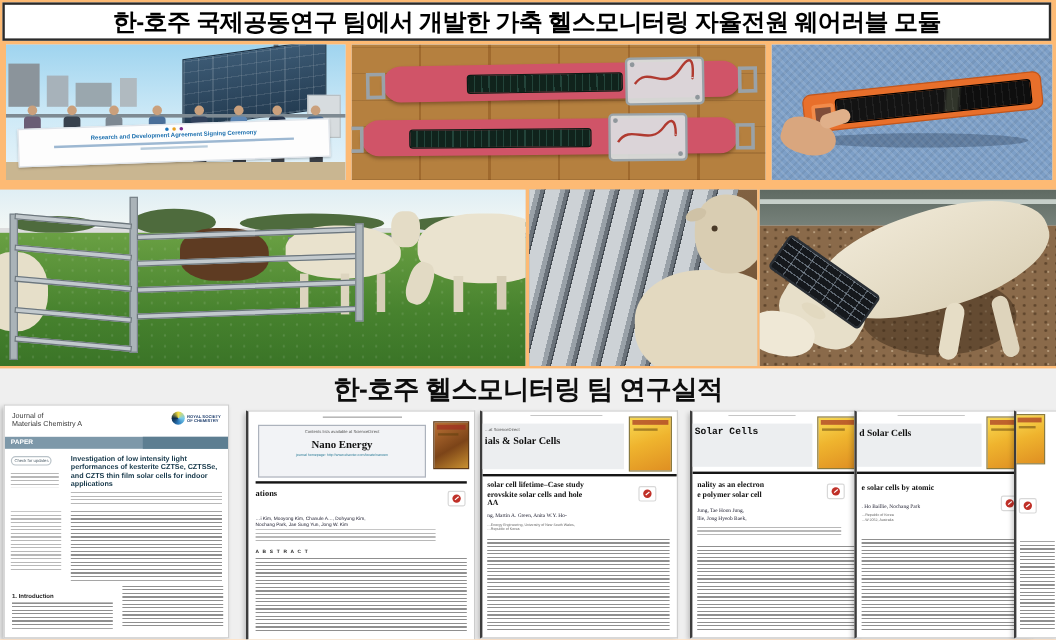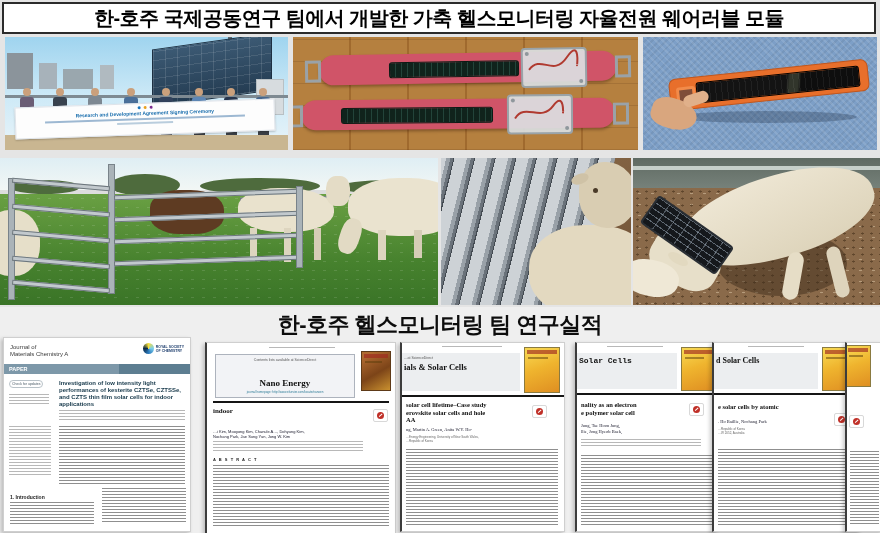--- a/index.html
+++ b/index.html
@@ -1,16 +1,16 @@
 <!DOCTYPE html>
 <html><head>
 <meta charset="utf-8">
 <style>
   html,body{margin:0;padding:0;background:#fff;}
-  .stage{position:relative;width:880px;height:533px;background:#e5e5e5;overflow:hidden;
+  .stage{position:relative;width:880px;height:533px;background:#fdba74;overflow:hidden;
          font-family:"Liberation Sans",sans-serif;}
   .abs{position:absolute;}
   
   .top-title{position:absolute;left:2px;top:2px;width:870px;height:28px;border:2px solid #2b2b2b;
     background:#fff;display:flex;align-items:center;justify-content:center;
     font-size:20px;font-weight:bold;letter-spacing:-0.5px;color:#000;white-space:nowrap;}
   .gray-band{position:absolute;left:0;top:307px;width:880px;height:226px;background:#efefef;}
   .section-title{position:absolute;left:0;top:310px;width:880px;text-align:center;
     font-size:22px;font-weight:bold;color:#0d0d0d;letter-spacing:-0.5px;}
   
@@ -132,21 +132,21 @@
   .rsc-txt{font-size:3.5px;line-height:4px;color:#1f3f6e;font-weight:bold;}
   .jm-band{position:absolute;left:0;top:26px;width:100%;height:10px;background:#7d98a9;color:#fff;
     font-size:5.5px;font-weight:bold;line-height:10px;padding-left:5px;box-sizing:border-box;}
   .jm-band-right{position:absolute;right:0;top:26px;width:38%;height:10px;background:#5d7e91;}
   .jm-badge{position:absolute;left:5px;top:42px;border:1px solid #b9c2c8;border-radius:6px;
     font-size:3.5px;color:#4a5a66;padding:1px 2px;}
   .jm-title{position:absolute;left:55px;top:42px;width:126px;font-size:6px;line-height:7px;font-weight:bold;color:#16384a;}
   .jm-heading{position:absolute;left:6px;top:156px;font-size:5px;font-weight:bold;color:#222;}
   
   .el-contents{font-size:3.5px;color:#555;text-align:center;margin-top:3px;white-space:nowrap;}
-  .el-mast{font-size:9px;font-weight:bold;text-align:center;color:#111;margin-top:16px;white-space:nowrap;}
+  .el-mast{font-size:9px;font-weight:bold;text-align:center;color:#111;margin-top:3px;white-space:nowrap;}
   .el-home{font-size:3px;color:#2e7d98;text-align:center;margin-top:2px;white-space:nowrap;}
   .sem-band{position:absolute;background:#eceef0;}
   .sem-contents{font-size:3.5px;color:#555;margin:3px 0 0 2px;white-space:nowrap;}
   .sem-mast{font-size:8.5px;font-weight:bold;color:#111;margin:2px 0 0 2px;white-space:nowrap;}
   .sem-home{font-size:3px;color:#2e7d98;margin:2px 0 0 2px;white-space:nowrap;}
   .el-title{position:absolute;font-weight:bold;color:#101010;}
   .el-authors{position:absolute;color:#223;}
   .el-affil{position:absolute;color:#666;}
   .el-abs-label{position:absolute;font-size:4px;letter-spacing:1px;color:#222;font-weight:bold;}
 </style>
@@ -348,21 +348,21 @@
   <div class="paper edge" style="left:205px;top:342px;width:188px;height:190px;">
     <div class="abs tl-light" style="left:62px;top:4px;width:66px;height:3px;"></div>
     <div class="abs" style="left:8px;top:11px;width:138px;height:42px;background:#f2f3f6;border:1px solid #adb3bd;">
       <div class="el-contents">Contents lists available at ScienceDirect</div>
       <div class="el-mast serif">Nano Energy</div>
       <div class="el-home">journal homepage: http://www.elsevier.com/locate/nanoen</div>
     </div>
     <div class="cover ne-cover" style="left:154px;top:8px;width:28px;height:38px;"></div>
     <div class="black-rule" style="left:6px;top:58px;width:176px;"></div>
     <div class="el-title serif" style="left:6px;top:64px;width:152px;font-size:7px;line-height:8px;">
-      <div>indoor</div>
+      <div>ations</div>
     </div>
     <div class="crossmark" style="left:166px;top:66px;"></div>
     <div class="el-authors" style="left:6px;top:86px;width:160px;font-size:4px;line-height:5px;">
       <div>…i Kim, Mooyong Kim, Chanule A…, Dohyung Kim,</div>
       <div>Nochang Park, Jae Sung Yun, Jong W. Kim</div>
     </div>
     <div class="abs tl-light" style="left:6px;top:98px;width:150px;height:12px;"></div>
     <div class="el-abs-label" style="left:6px;top:114px;">A B S T R A C T</div>
     <div class="abs tl" style="left:6px;top:122px;width:176px;height:62px;"></div>
   </div>

